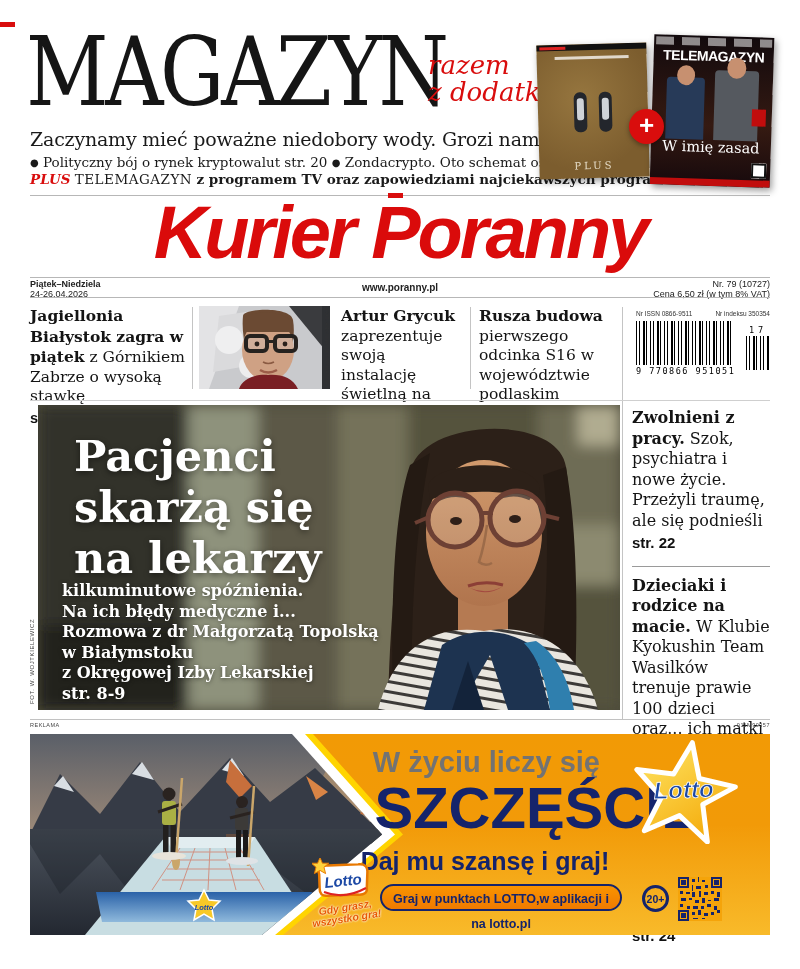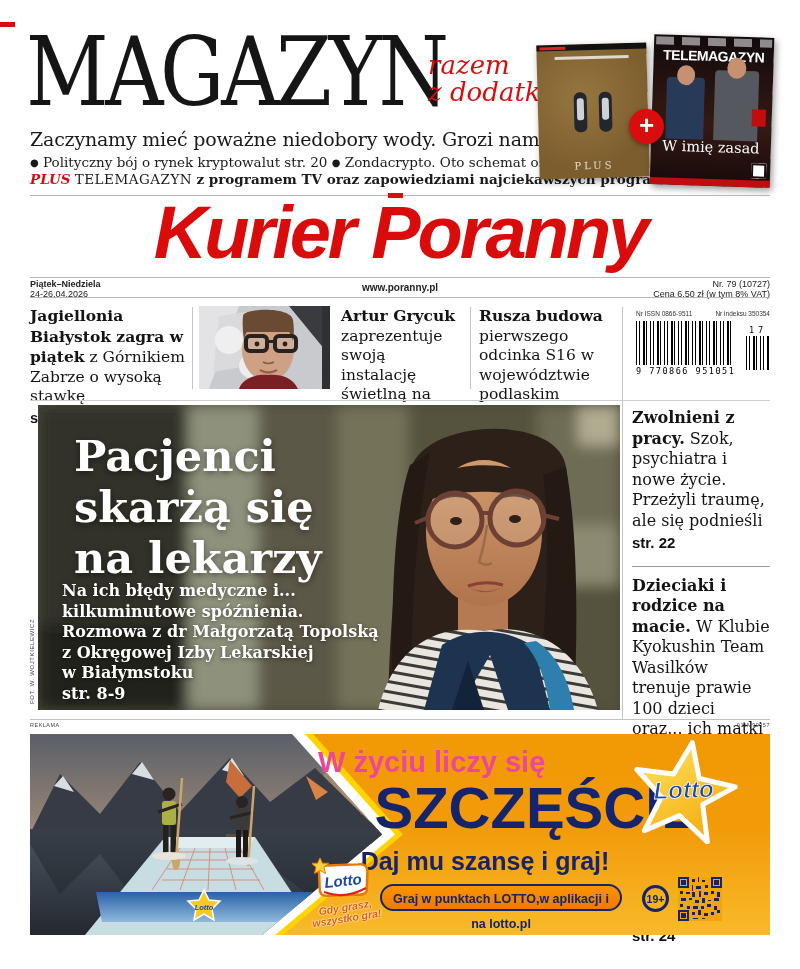--- a/index.html
+++ b/index.html
@@ -97,22 +97,22 @@
 
   
   .ad{left:30px;top:734px;width:740px;height:201px;overflow:hidden;}
   .ad-photo{position:absolute;left:0;top:0;width:355px;height:201px;
             clip-path:polygon(0 0,262px 0,352px 100.5px,232px 201px,0 201px);}
   .ad-yellow{position:absolute;inset:0;background:#ffd400;
             clip-path:polygon(275px 0,740px 0,740px 201px,245px 201px,365px 100.5px);}
   .ad-orange{position:absolute;inset:0;
             background:linear-gradient(180deg,#f29a05 0%,#f29a08 45%,#f8ba2a 100%);
             clip-path:polygon(283px 0,740px 0,740px 201px,253px 201px,373px 100.5px);}
-  .ad-l1{position:absolute;left:288px;top:12px;width:290px;text-align:left;
-         font-family:"Liberation Sans",sans-serif;font-weight:bold;font-size:29px;color:#ec4899;}
+  .ad-l1{position:absolute;left:280px;top:12px;width:290px;text-align:right;
+         font-family:"Liberation Sans",sans-serif;font-weight:bold;font-size:29px;color:#737373;}
   .ad-l2{position:absolute;left:270px;top:40px;width:400px;text-align:right;
          font-family:"Liberation Sans",sans-serif;font-weight:800;font-size:58px;letter-spacing:0px;color:#15246b;}
   .ad-l3{position:absolute;left:305px;top:113px;width:300px;text-align:center;
          font-family:"Liberation Sans",sans-serif;font-weight:bold;font-size:25px;color:#15246b;}
   .ad-btn{position:absolute;left:350px;top:150px;width:242px;height:27px;border-radius:15px;
          border:2px solid #15246b;background:linear-gradient(180deg,#fa9400,#ef7a00);
          color:#15246b;font-family:"Liberation Sans",sans-serif;font-weight:bold;font-size:12.5px;
          line-height:25px;text-align:center;box-sizing:border-box;cursor:pointer;}
   .age{position:absolute;left:612px;top:151px;width:27px;height:27px;border:3px solid #15246b;
        border-radius:50%;box-sizing:border-box;color:#15246b;font:bold 10.5px "Liberation Sans",sans-serif;
@@ -310,25 +310,25 @@
         <path d="M486,238 C500,252 508,275 512,305 L536,305 C530,268 514,246 498,236 Z" fill="#2f7fae"></path>
         <path d="M430,256 L446,305 L414,305 Z" fill="#13233a"></path>
       </g>
     </svg>
     <h2 class="headline">
       <div>Pacjenci</div>
       <div>skarżą się</div>
       <div>na lekarzy</div>
     </h2>
     <div class="subhead">
+      <div>kilkuminutowe spóźnienia.</div>
       <div>Na ich błędy medyczne i...</div>
-      <div>kilkuminutowe spóźnienia.</div>
       <div>Rozmowa z dr Małgorzatą Topolską</div>
+      <div>w Białymstoku</div>
       <div>z Okręgowej Izby Lekarskiej</div>
-      <div>w Białymstoku</div>
       <div>str. 8-9</div>
     </div>
   </div>
   <div class="abs main-credit">FOT. W. WOJTKIELEWICZ</div>
 
   <div class="abs sidecol">
     <div class="item">
       <span class="b">Zwolnieni z pracy.</span>
       <span>Szok, psychiatra i nowe życie. Przeżyli traumę, ale się podnieśli</span>
       <span class="pg pgblock">str. 22</span>
@@ -432,21 +432,21 @@
             <stop offset="1" stop-color="#f3a400"></stop>
         </linearGradient>
       </defs>
       <g transform="rotate(10 56 50)">
         <path d="M56,2 L69,36 L106,38 L77,61 L88,97 L56,76 L24,97 L35,61 L6,38 L43,36 Z" fill="url(#gStar)" stroke="#fff" stroke-width="5" stroke-linejoin="round"></path>
         <text x="56" y="58" text-anchor="middle" transform="rotate(-12 56 52)" font-family="Liberation Sans,sans-serif" font-weight="bold" font-style="italic" font-size="24" fill="#1d49a5" stroke="#fff" stroke-width="0.8">Lotto</text>
       </g>
     </svg>
 
     <button class="ad-btn">Graj w punktach LOTTO,w aplikacji i na lotto.pl</button>
-    <div class="age">19+</div>
+    <div class="age">20+</div>
 
     <svg class="qr" viewBox="0 0 29 29" shape-rendering="crispEdges">
       <rect width="29" height="29" fill="#f5a40a"></rect>
       <g fill="#15246b">
         <path d="M0,0h7v7h-7z M22,0h7v7h-7z M0,22h7v7h-7z"></path>
         <path d="M1,1h5v5h-5z M23,1h5v5h-5z M1,23h5v5h-5z" fill="#f5a40a"></path>
         <path d="M2,2h3v3h-3z M24,2h3v3h-3z M2,24h3v3h-3z"></path>
         <path d="M9,1h2v2h-2z M13,0h1v3h-1z M16,2h2v1h-2z M9,5h1v4h-1z M12,6h3v2h-3z M18,5h2v2h-2z
                  M1,9h2v2h-2z M5,10h3v1h-3z M9,10h2v3h-2z M14,9h1v4h-1z M17,10h3v2h-3z M22,9h2v2h-2z
                  M26,10h2v3h-2z M2,14h3v2h-3z M7,14h2v1h-2z M11,15h3v2h-3z M16,14h2v3h-2z M20,15h2v1h-2z

